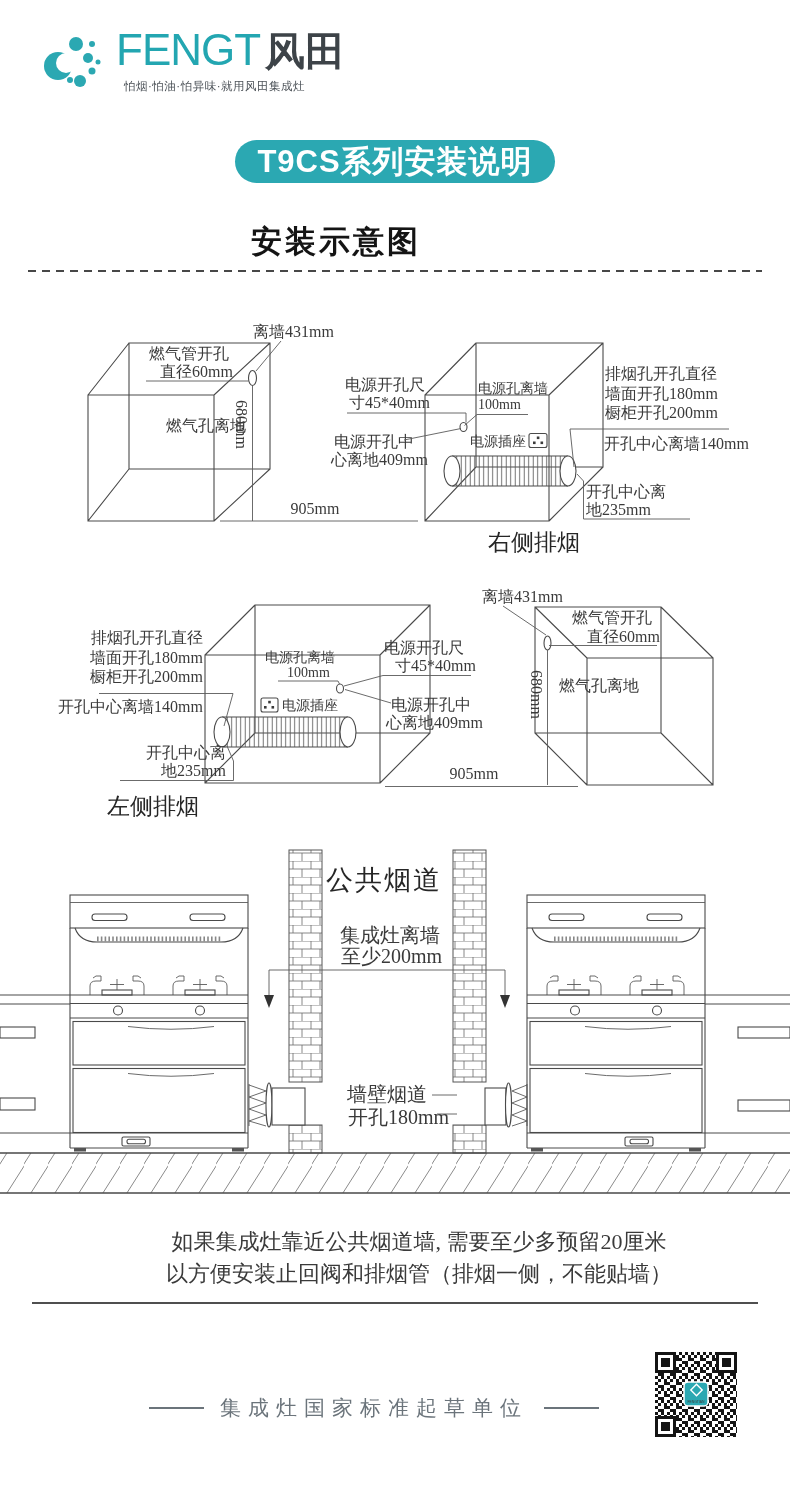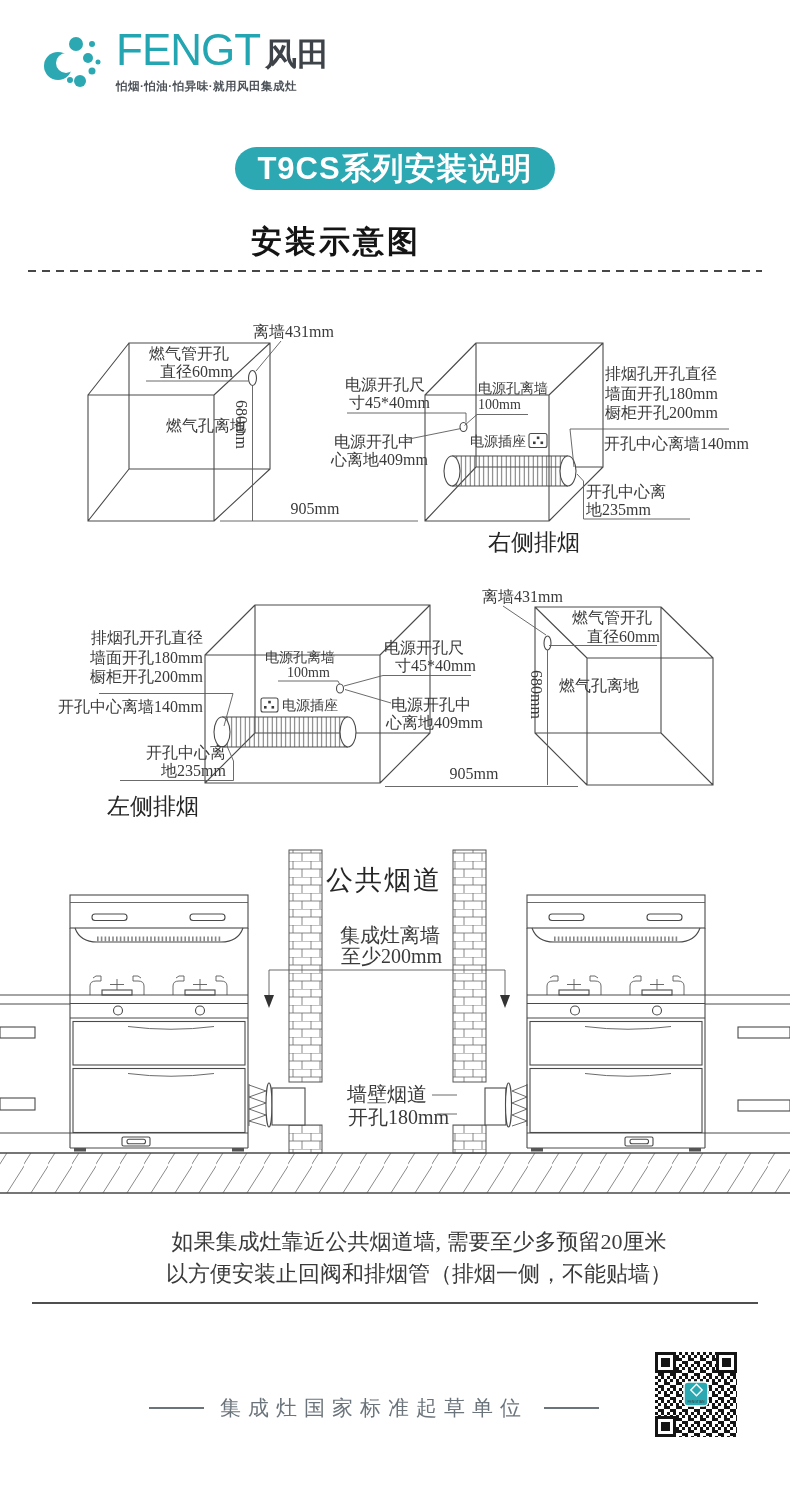--- a/index.html
+++ b/index.html
@@ -3,24 +3,24 @@
 <meta charset="utf-8">
 <style>
   html,body{margin:0;padding:0;background:#fff;}
   .page{position:relative;width:790px;height:1501px;background:#ffffff;overflow:hidden;
         font-family:"Liberation Sans","DejaVu Sans",sans-serif;}
   
   .header{position:absolute;top:28px;left:40px;display:flex;align-items:flex-start;}
   .brandblock{margin-left:8px;}
   .brandrow{display:flex;align-items:baseline;line-height:1;}
   .brand-en{font-size:44px;font-weight:400;letter-spacing:-1px;color:#23a6b1;}
-  .brand-cn{font-size:32px;font-weight:800;color:#3d4348;margin-left:5px;}
-  .tagline{margin-top:7px;font-size:11.5px;font-weight:bold;color:#4b5157;letter-spacing:0.5px;}
+  .brand-cn{font-size:40px;font-weight:800;color:#3d4348;margin-left:5px;}
+  .tagline{margin-top:7px;font-size:11.5px;font-weight:normal;color:#4b5157;letter-spacing:0.5px;margin-left:8px;}
   
-  .pill{position:absolute;top:147px;left:235px;width:320px;height:43px;border-radius:22px;
+  .pill{position:absolute;top:140px;left:235px;width:320px;height:43px;border-radius:22px;
         background:#2ba8b2;display:flex;align-items:center;justify-content:center;
         color:#fff;font-size:31px;font-weight:800;letter-spacing:1px;}
   .sec-title{position:absolute;top:221px;left:0;width:672px;text-align:center;
         font-size:31px;font-weight:800;color:#141414;letter-spacing:3px;}
   .dash-line{position:absolute;top:270px;left:28px;width:734px;height:2.2px;
         background:repeating-linear-gradient(90deg,#474747 0 8px,transparent 8px 14px);}
   
   .diag{position:absolute;left:0;width:790px;}
   svg text{font-family:"Liberation Serif","DejaVu Serif",serif;fill:#3a3a3a;}
   .t14{font-size:14px;}

